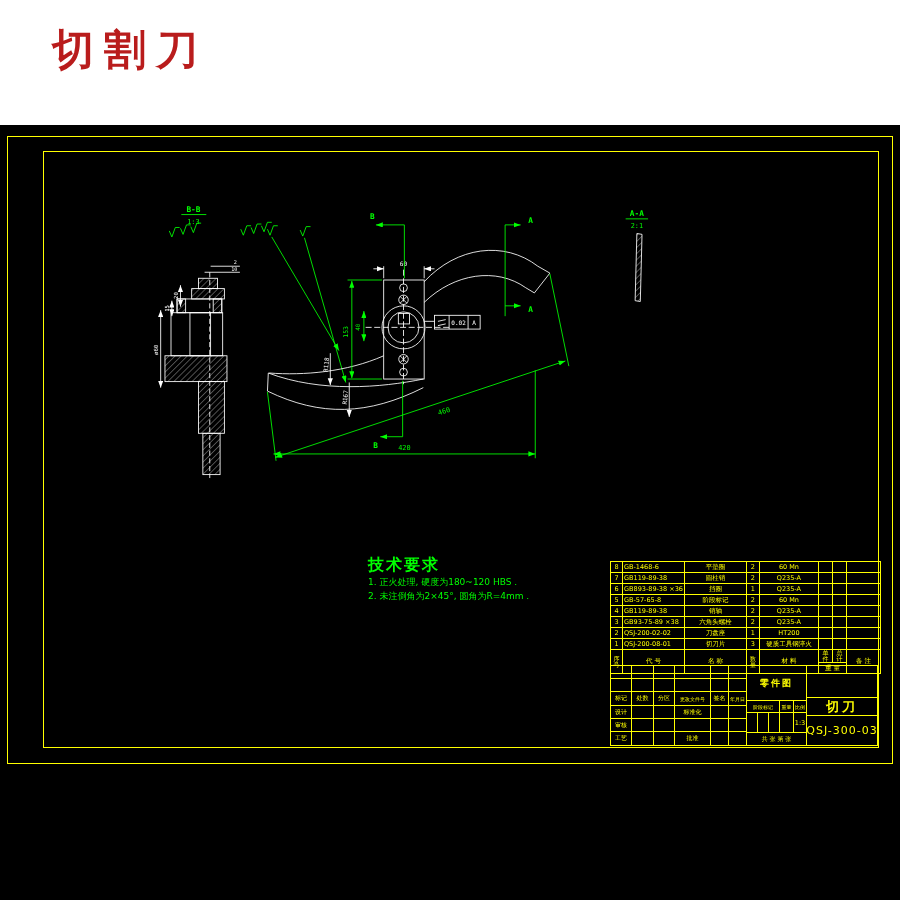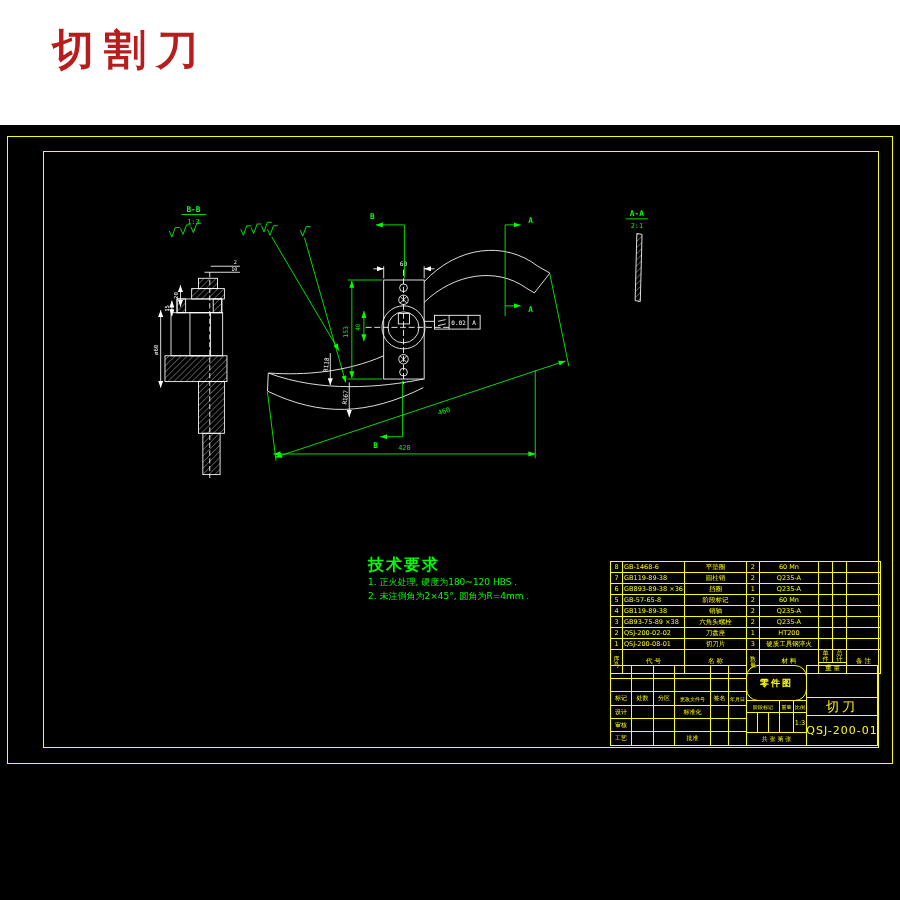--- a/index.html
+++ b/index.html
@@ -26,23 +26,23 @@
        font-size:6.5px;line-height:1;}
   #bom td{border:1px solid #ffff00;height:10px;padding:0 1px;overflow:hidden;white-space:nowrap;
           text-align:center;}
   #bom td.l{text-align:left;}
   #bom td.v{white-space:normal;word-break:break-all;font-size:6px;}
   
   #tblock{left:610px;top:665px;width:268px;height:81px;color:#ffff00;font-size:6px;}
   #tblock .c{position:absolute;border:1px solid #ffff00;box-sizing:border-box;
              display:flex;align-items:center;justify-content:center;overflow:hidden;
              white-space:nowrap;}
-  .big{font-size:13px;font-weight:normal;letter-spacing:3px;}
+  .big{font-size:13px;font-weight:bold;letter-spacing:3px;}
   .mid{font-size:11px;letter-spacing:1px;}
-  .doc{font-size:9px;font-weight:bold;letter-spacing:2px;border-radius:12px;}
+  .doc{font-size:9px;font-weight:bold;letter-spacing:2px;}
 </style>
 </head>
 <body>
 
 <div class="abs" id="main-title">切割刀</div>
 
 <div class="abs" id="cad">
   <div class="frame" id="outer-border"></div>
   <div class="frame" id="inner-border"></div>
 </div>
@@ -376,14 +376,14 @@
   <div class="c" style="left:183px;top:35px;width:14px;height:13px;font-size:5px;">比例</div>
   <div class="c" style="left:136px;top:47px;width:12px;height:21px;"></div>
   <div class="c" style="left:147px;top:47px;width:12px;height:21px;"></div>
   <div class="c" style="left:158px;top:47px;width:12px;height:21px;"></div>
   <div class="c" style="left:169px;top:47px;width:15px;height:21px;"></div>
   <div class="c" style="left:183px;top:47px;width:14px;height:21px;font-size:6.5px;">1:3</div>
   <div class="c" style="left:136px;top:67px;width:61px;height:14px;">共 张 第 张</div>
 
   <div class="c" style="left:196px;top:0;width:72px;height:33px;"></div>
   <div class="c big" style="left:196px;top:32px;width:72px;height:19px;">切刀</div>
-  <div class="c mid" style="left:196px;top:50px;width:72px;height:31px;">QSJ-200-01</div>
+  <div class="c mid" style="left:196px;top:50px;width:72px;height:31px;">QSJ-300-03</div>
 </div>
 
 </body></html>

